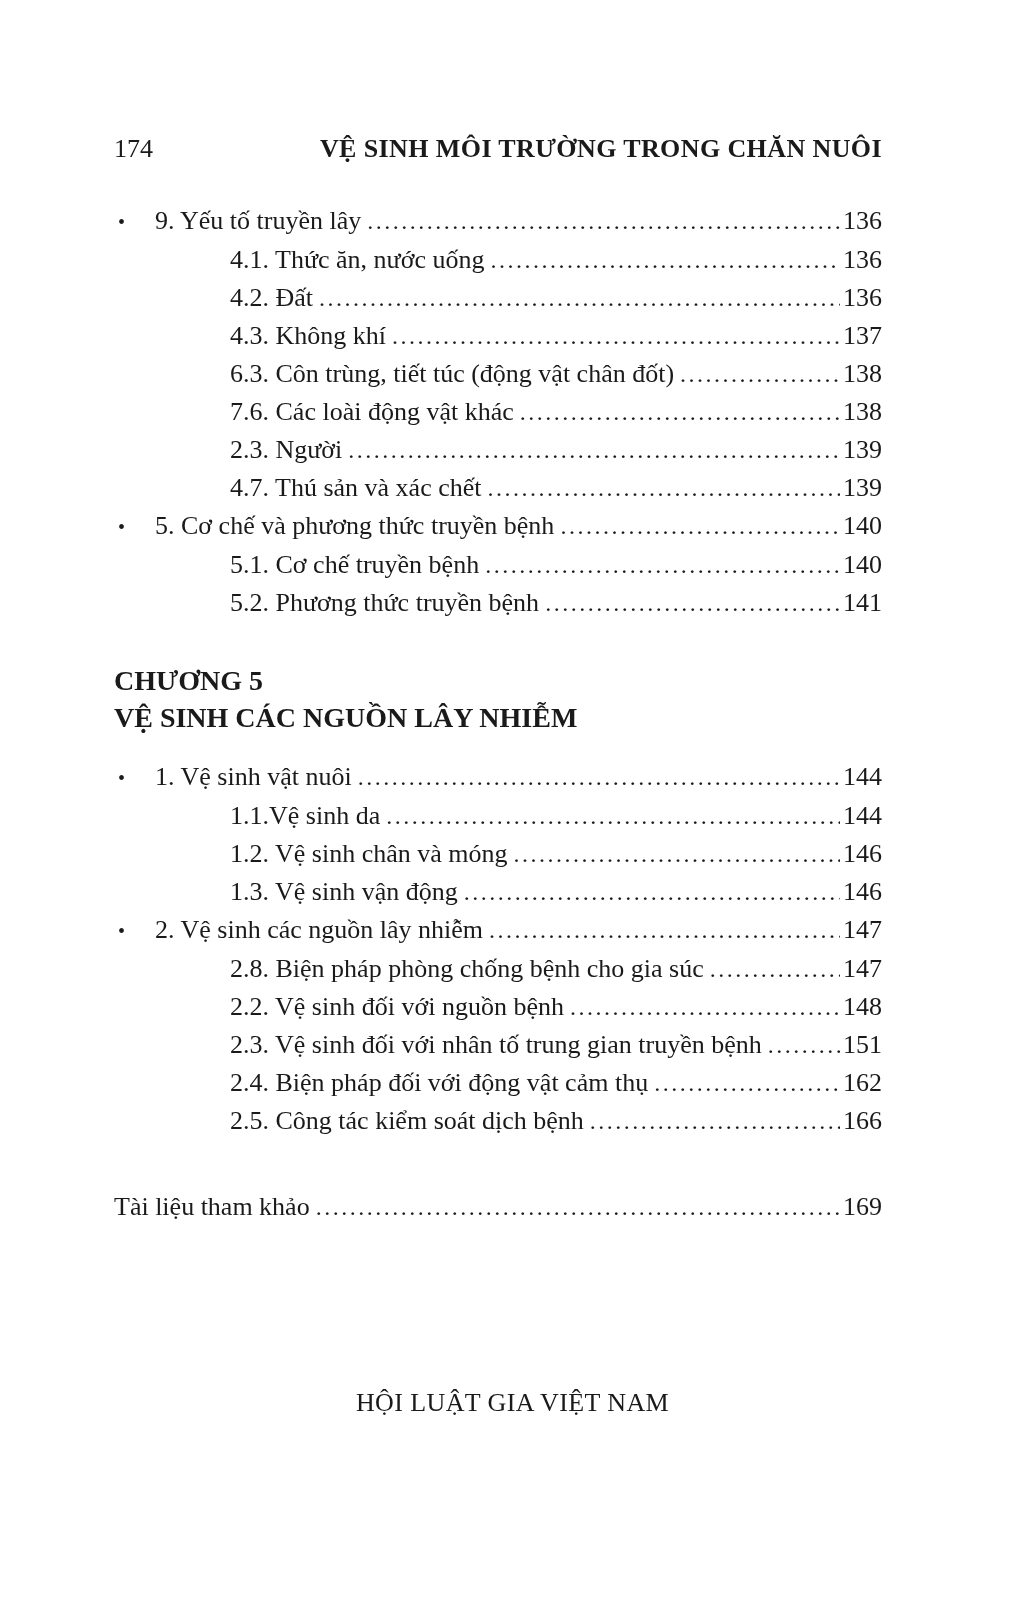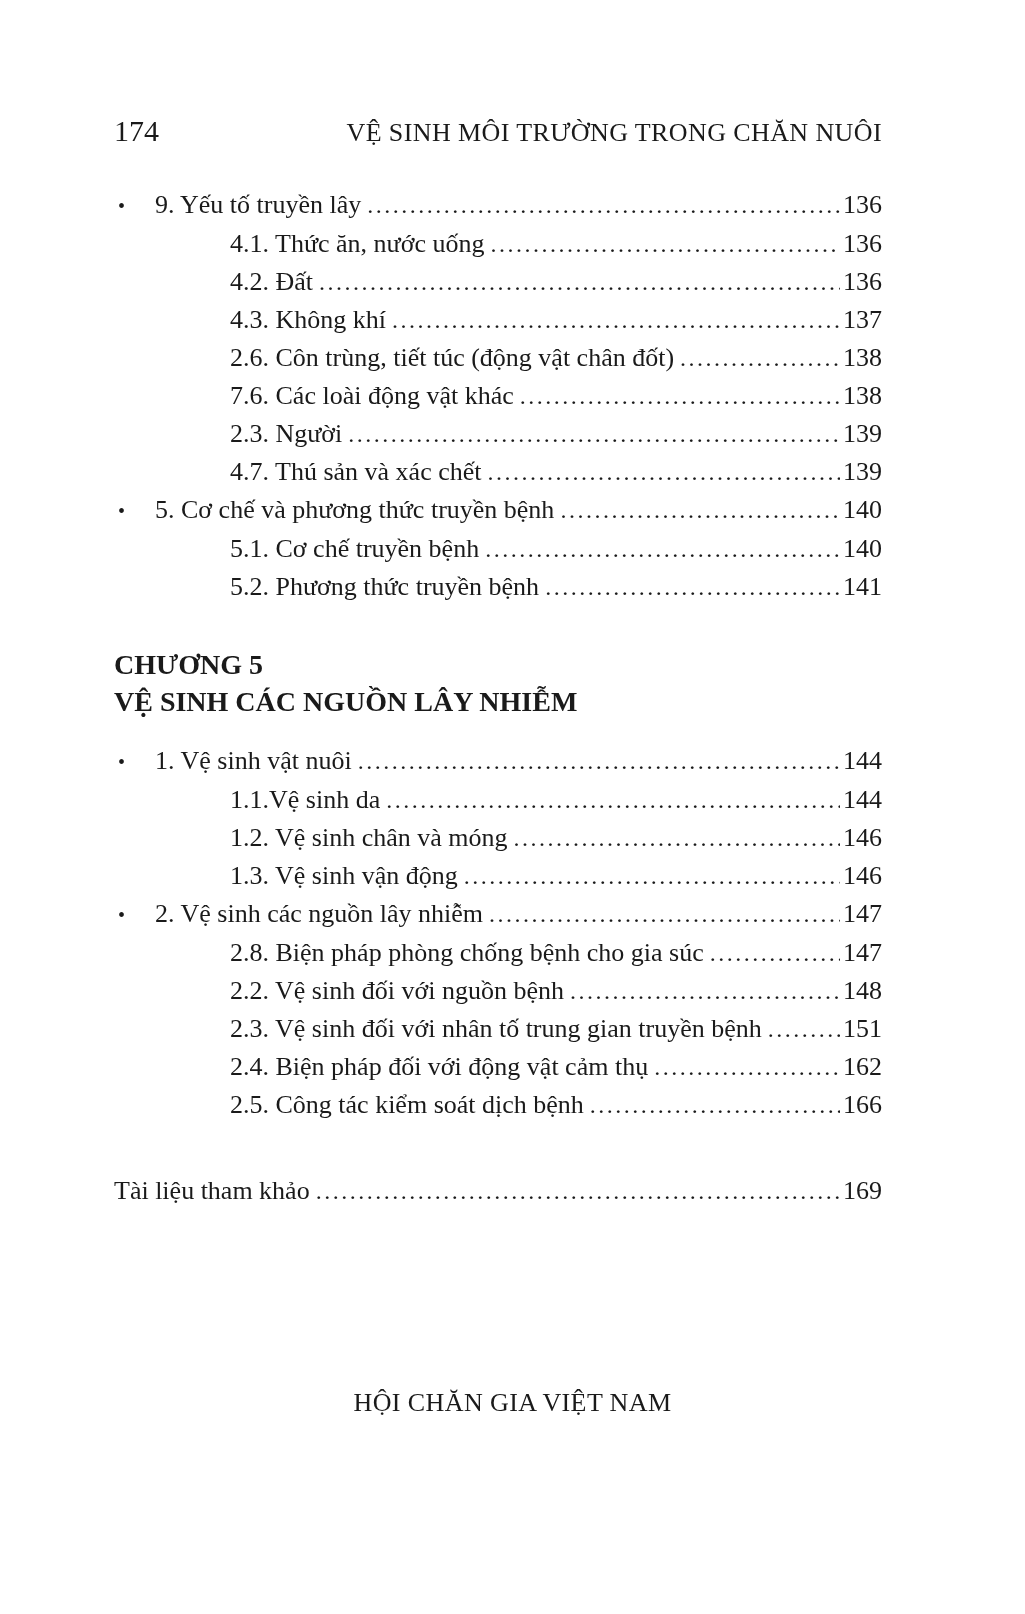--- a/index.html
+++ b/index.html
@@ -19,26 +19,28 @@
     inset: 0;
     padding: 114px 143px 0 114px;
   }
   .page-header {
     display: flex;
     justify-content: space-between;
     align-items: baseline;
     margin-bottom: 38px;
   }
   .page-number {
-    font-size: 30px;
+    font-size: 26px;
+    margin-top: 20px;
   }
   .running-title {
     font-size: 26px;
     letter-spacing: 0.4px;
     white-space: nowrap;
+    font-weight: bold;
   }
   .toc-row {
     display: flex;
     align-items: baseline;
     font-size: 26px;
     line-height: 37px;
   }
   .bullet {
     width: 41px;
     padding-left: 4px;
@@ -115,21 +117,21 @@
           <span class="label">4.2. Đất</span>
           <span class="leader"></span>
           <span class="page-num">136</span>
         </div>
         <div class="toc-row level-sub">
           <span class="label">4.3. Không khí</span>
           <span class="leader"></span>
           <span class="page-num">137</span>
         </div>
         <div class="toc-row level-sub">
-          <span class="label">2.6. Côn trùng, tiết túc (động vật chân đốt)</span>
+          <span class="label">6.3. Côn trùng, tiết túc (động vật chân đốt)</span>
           <span class="leader"></span>
           <span class="page-num">138</span>
         </div>
         <div class="toc-row level-sub">
           <span class="label">7.6. Các loài động vật khác</span>
           <span class="leader"></span>
           <span class="page-num">138</span>
         </div>
         <div class="toc-row level-sub">
           <span class="label">2.3. Người</span>
@@ -219,15 +221,15 @@
       <div class="toc-section">
         <div class="toc-row level-root">
           <span class="label">Tài liệu tham khảo</span>
           <span class="leader"></span>
           <span class="page-num">169</span>
         </div>
       </div>
     </div>
 
   <div class="page-footer">
-    <span>HỘI CHĂN GIA VIỆT NAM</span>
+    <span>HỘI LUẬT GIA VIỆT NAM</span>
   </div>
 </div>
 
 </body></html>

